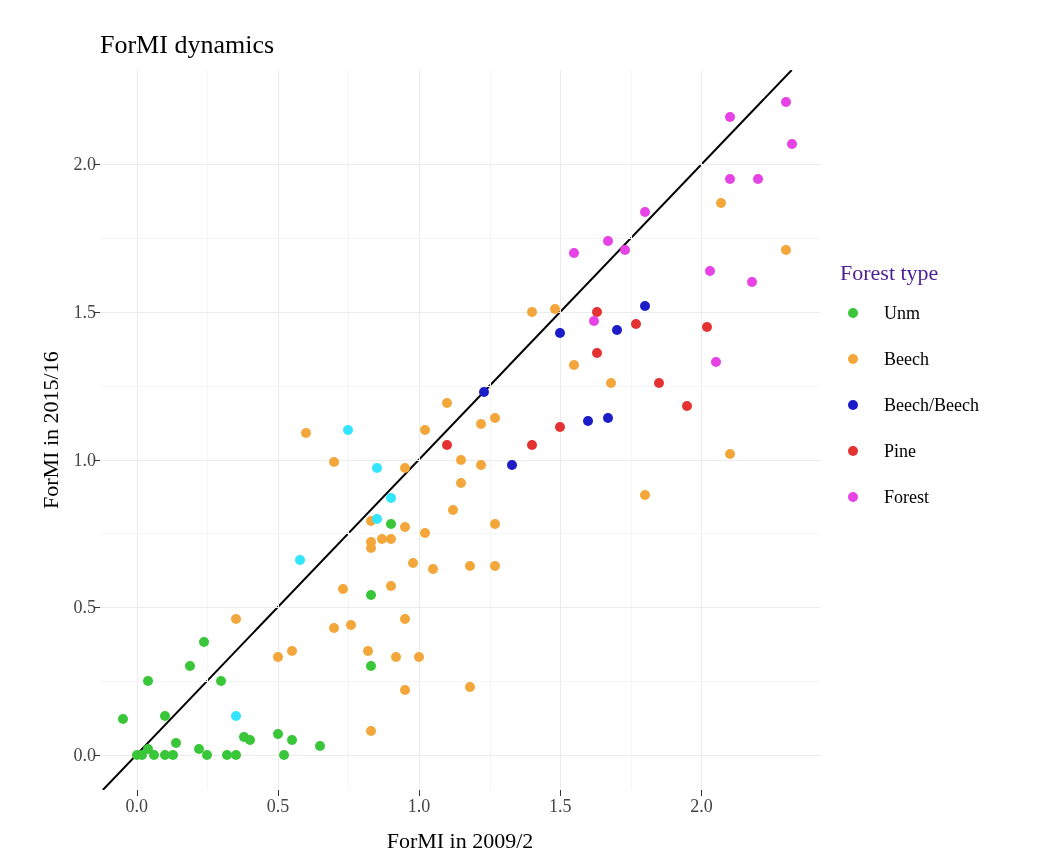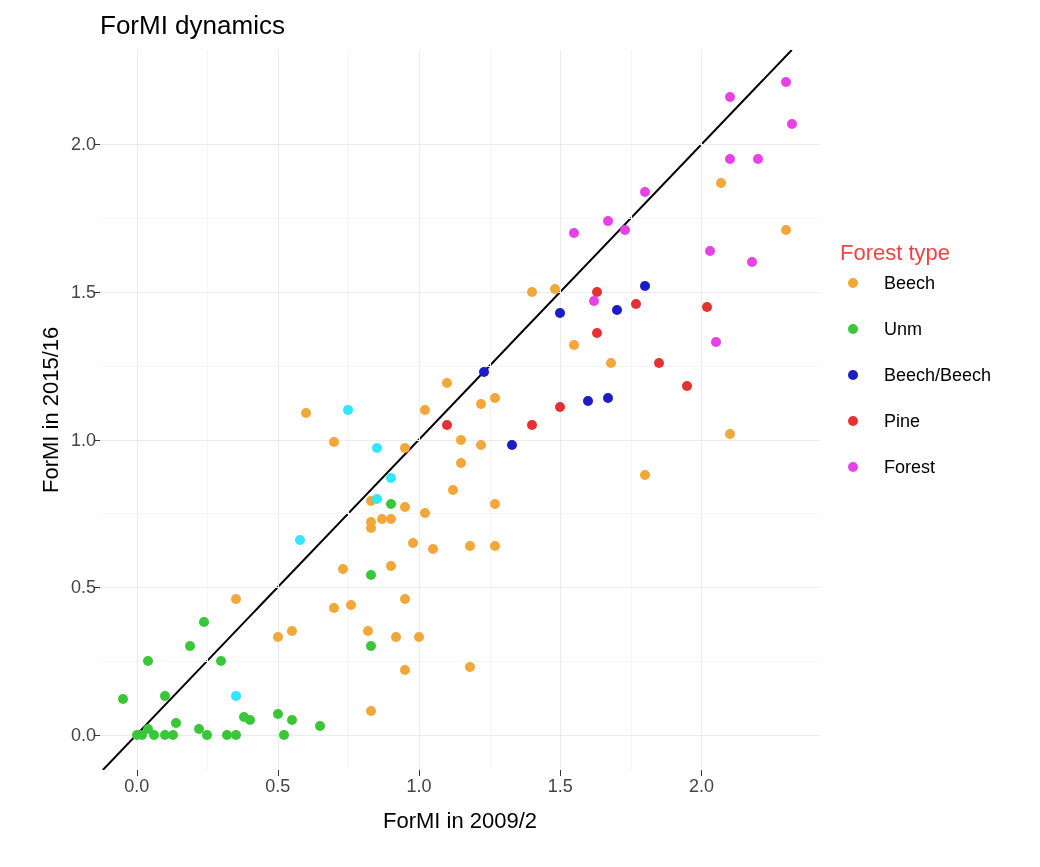--- a/index.html
+++ b/index.html
@@ -6,23 +6,24 @@
     body {
       font-family: Arial, Helvetica, sans-serif;
       background: #ffffff;
       width: 1040px;
       height: 867px;
       position: relative;
     }
     .chart-container {
       position: absolute;
       left: 20px;
-      top: 0;
+      top: 20px;
       width: 1000px;
       height: 840px;
+      font-family: Liberation Serif, serif;
     }
     .title {
       position: absolute;
       left: 80px;
       top: 10px;
       font-size: 26px;
       font-weight: normal;
       color: #000;
     }
     .plot-area {
@@ -111,22 +112,22 @@
       background: #333;
     }
     .legend {
       position: absolute;
       left: 820px;
       top: 240px;
       width: 180px;
     }
     .legend-title {
       font-size: 22px;
-      color: #ef4444;
-      margin-bottom: 4px;
+      color: #4c1d95;
+      margin-bottom: 14px;
     }
     .legend-item {
       display: flex;
       align-items: center;
       margin-bottom: 20px;
       font-size: 18px;
       color: #000;
     }
     .legend-swatch-box {
       width: 26px;
@@ -304,29 +305,29 @@
       <div class="tick-mark-y" style="top: 291.967px;"></div>
       <div class="tick-y" style="top: 144.426px;">2.0</div>
       <div class="tick-mark-y" style="top: 144.426px;"></div>
     </div>
 
   <div class="legend">
     <div class="legend-title">Forest type</div>
     <div id="legend-items">
         <div class="legend-item">
           <div class="legend-swatch-box">
+            <div class="legend-swatch" style="background: rgb(57, 198, 57);"></div>
+          </div>
+          <span>Unm</span>
+        </div>
+        <div class="legend-item">
+          <div class="legend-swatch-box">
             <div class="legend-swatch" style="background: rgb(243, 167, 59);"></div>
           </div>
           <span>Beech</span>
-        </div>
-        <div class="legend-item">
-          <div class="legend-swatch-box">
-            <div class="legend-swatch" style="background: rgb(57, 198, 57);"></div>
-          </div>
-          <span>Unm</span>
         </div>
         <div class="legend-item">
           <div class="legend-swatch-box">
             <div class="legend-swatch" style="background: rgb(28, 28, 201);"></div>
           </div>
           <span>Beech/Beech</span>
         </div>
         <div class="legend-item">
           <div class="legend-swatch-box">
             <div class="legend-swatch" style="background: rgb(228, 49, 49);"></div>

